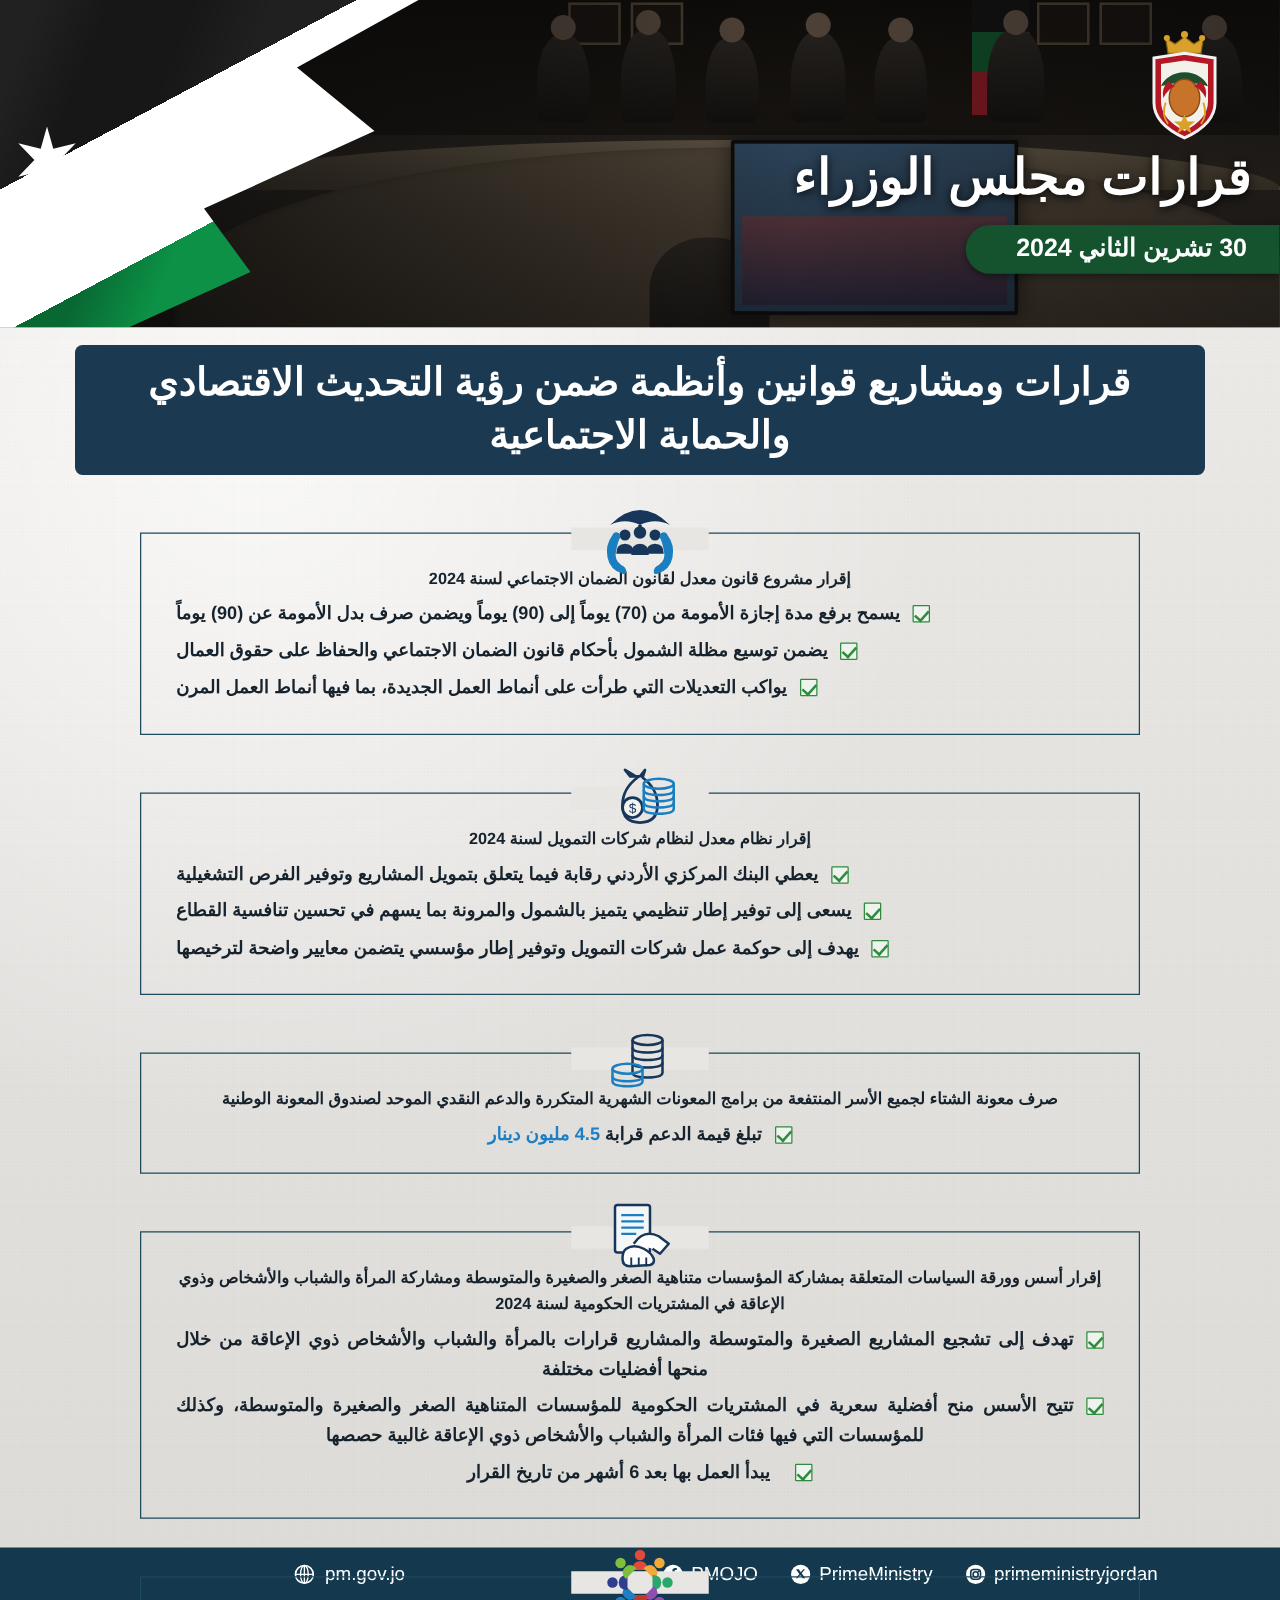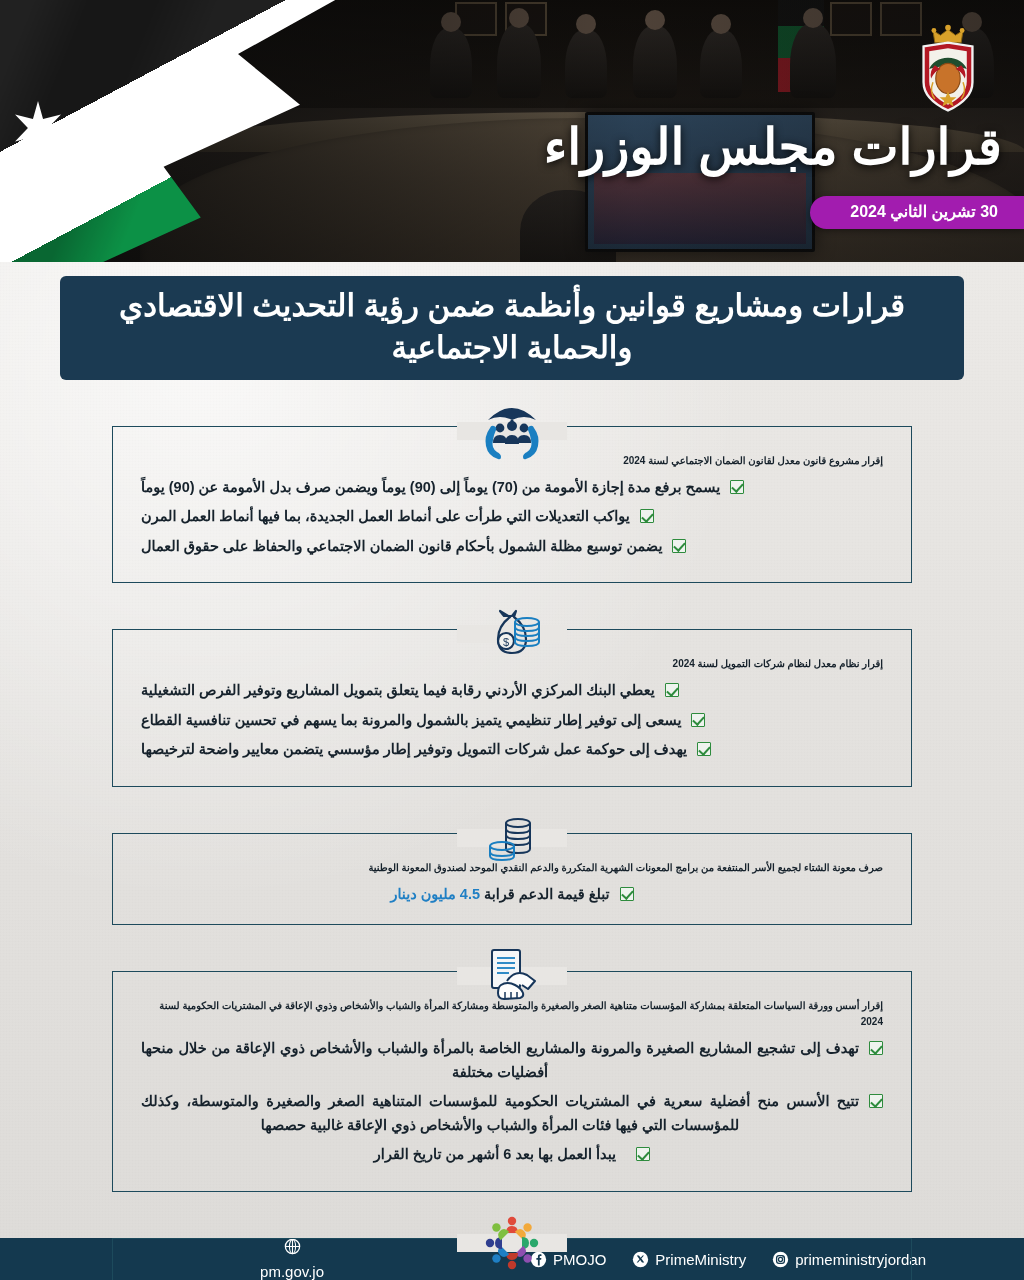--- a/index.html
+++ b/index.html
@@ -91,28 +91,28 @@
     mix-blend-mode:overlay;
   }
   .flag-star{
     position:absolute; left:10px; top:100px; width:56px; height:56px; color:#fff;
   }
 
   .emblem{ position:absolute; right:38px; top:22px; width:76px; height:94px; }
 
   .hdr-title{
     position:absolute; right:22px; top:118px;
-    font-size:50px; font-weight:bold; color:#fff; letter-spacing:0;
+    font-size:40px; font-weight:bold; color:#fff; letter-spacing:0;
     text-shadow:0 2px 8px rgba(0,0,0,.85);
     white-space:nowrap;
   }
   .hdr-date{
-    position:absolute; right:0px; top:196px;
-    background:#a21caf; color:#fff;
-    font-size:16px; font-weight:bold;
+    position:absolute; right:0px; top:180px;
+    background:#14532d; color:#fff;
+    font-size:20px; font-weight:bold;
     padding:6px 26px 8px 40px;
     border-radius:22px 0 0 22px;
     box-shadow:0 2px 6px rgba(0,0,0,.4);
   }
 
   
   .sheet{
     position:absolute; left:0; top:262px; width:1024px; height:980px;
     background:
       radial-gradient(circle at 20% 10%, rgba(255,255,255,.75), rgba(255,255,255,0) 45%),
@@ -153,21 +153,22 @@
     display:flex; align-items:flex-end; justify-content:center;
     z-index:4;
   }
   .icon-notch-bg{
     position:absolute; left:0; top:30px; width:110px; height:18px;
     background:#e8e6e3;
   }
   .icon-notch svg{ position:relative; z-index:2; }
 
   .card-head{
-    font-size:10px; font-weight:bold; color:#16222c;
+    text-align:center;
+    font-size:13px; font-weight:bold; color:#16222c;
     line-height:1.6;
     margin-bottom:7px;
   }
   .bullets{ list-style:none; }
   .bullet{
     display:flex; align-items:flex-start; justify-content:flex-end;
     gap:10px;
     margin:6px 0;
     font-size:14.5px; color:#16222c; font-weight:bold;
     line-height:1.62;
@@ -198,21 +199,21 @@
 
   
   .footer{
     position:absolute; left:0; bottom:0; width:1024px; height:42px;
     background:#14394f;
     display:flex; align-items:center;
     color:#fff;
   }
   .site{
     position:absolute; right:700px; display:flex; align-items:center; gap:8px;
-    font-size:15px; direction:ltr;flex-direction:column;
+    font-size:15px; direction:ltr;
   }
   .socials{
     position:absolute; left:530px; display:flex; align-items:center; gap:26px;
     direction:ltr; font-size:15px;
   }
   .soc{ display:flex; align-items:center; gap:6px; }
 </style>
 </head>
 <body>
 
@@ -305,25 +306,25 @@
     </div>
     <div class="card">
       <div class="card-head">إقرار مشروع قانون معدل لقانون الضمان الاجتماعي لسنة 2024</div>
       <ul class="bullets">
         <li class="bullet">
           <span class="chk"></span>
           <span class="txt">يسمح برفع مدة إجازة الأمومة من (70) يوماً إلى (90) يوماً ويضمن صرف بدل الأمومة عن (90) يوماً</span>
         </li>
         <li class="bullet">
           <span class="chk"></span>
+          <span class="txt">يضمن توسيع مظلة الشمول بأحكام قانون الضمان الاجتماعي والحفاظ على حقوق العمال</span>
+        </li>
+        <li class="bullet">
+          <span class="chk"></span>
           <span class="txt">يواكب التعديلات التي طرأت على أنماط العمل الجديدة، بما فيها أنماط العمل المرن</span>
-        </li>
-        <li class="bullet">
-          <span class="chk"></span>
-          <span class="txt">يضمن توسيع مظلة الشمول بأحكام قانون الضمان الاجتماعي والحفاظ على حقوق العمال</span>
         </li>
       </ul>
     </div>
   </div>
 
   <div class="spacer"></div>
   <div class="card-wrap">
     <div class="icon-notch">
       <div class="icon-notch-bg"></div>
       <svg width="64" height="58" viewBox="0 0 64 58">
@@ -405,21 +406,21 @@
             <line x1="28" y1="47" x2="28" y2="54"></line>
             <line x1="34" y1="47" x2="34" y2="54"></line>
         </g>
       </svg>
     </div>
     <div class="card">
       <div class="card-head">إقرار أسس وورقة السياسات المتعلقة بمشاركة المؤسسات متناهية الصغر والصغيرة والمتوسطة ومشاركة المرأة والشباب والأشخاص وذوي الإعاقة في المشتريات الحكومية لسنة 2024</div>
       <ul class="bullets">
         <li class="bullet justify">
           <span class="chk"></span>
-          <span class="txt">تهدف إلى تشجيع المشاريع الصغيرة والمرونة والمشاريع الخاصة بالمرأة والشباب والأشخاص ذوي الإعاقة من خلال منحها أفضليات مختلفة</span>
+          <span class="txt">تهدف إلى تشجيع المشاريع الصغيرة والمتوسطة والمشاريع قرارات بالمرأة والشباب والأشخاص ذوي الإعاقة من خلال منحها أفضليات مختلفة</span>
         </li>
         <li class="bullet justify">
           <span class="chk"></span>
           <span class="txt">تتيح الأسس منح أفضلية سعرية في المشتريات الحكومية للمؤسسات المتناهية الصغر والصغيرة والمتوسطة، وكذلك للمؤسسات التي فيها فئات المرأة والشباب والأشخاص ذوي الإعاقة غالبية حصصها</span>
         </li>
         <li class="bullet center">
           <span class="chk"></span>
           <span class="txt">يبدأ العمل بها بعد 6 أشهر من تاريخ القرار</span>
         </li>
       </ul>

